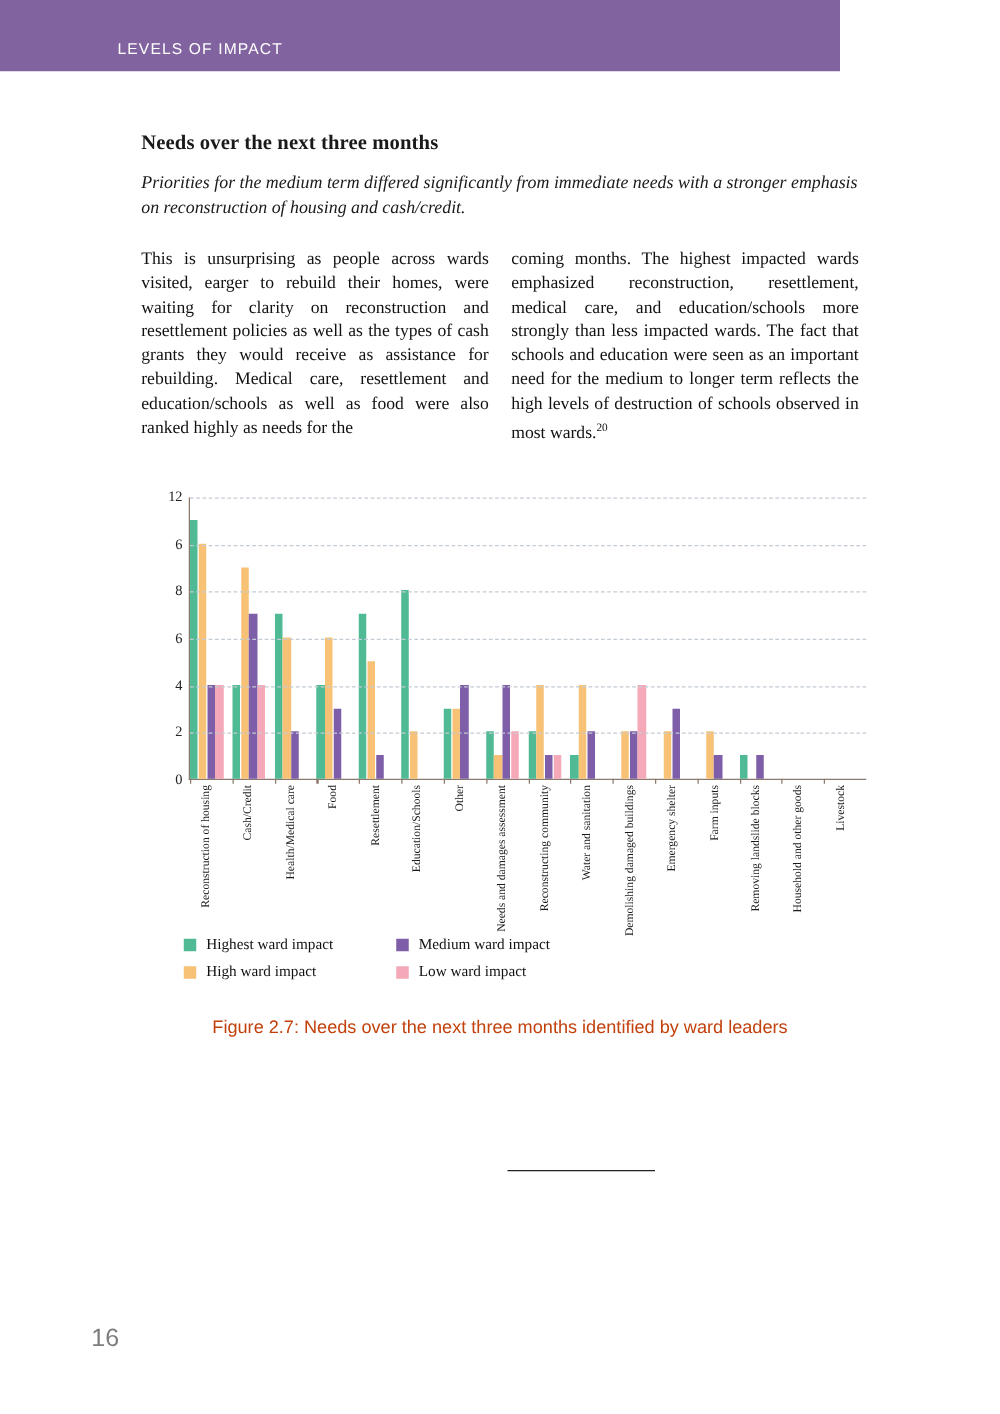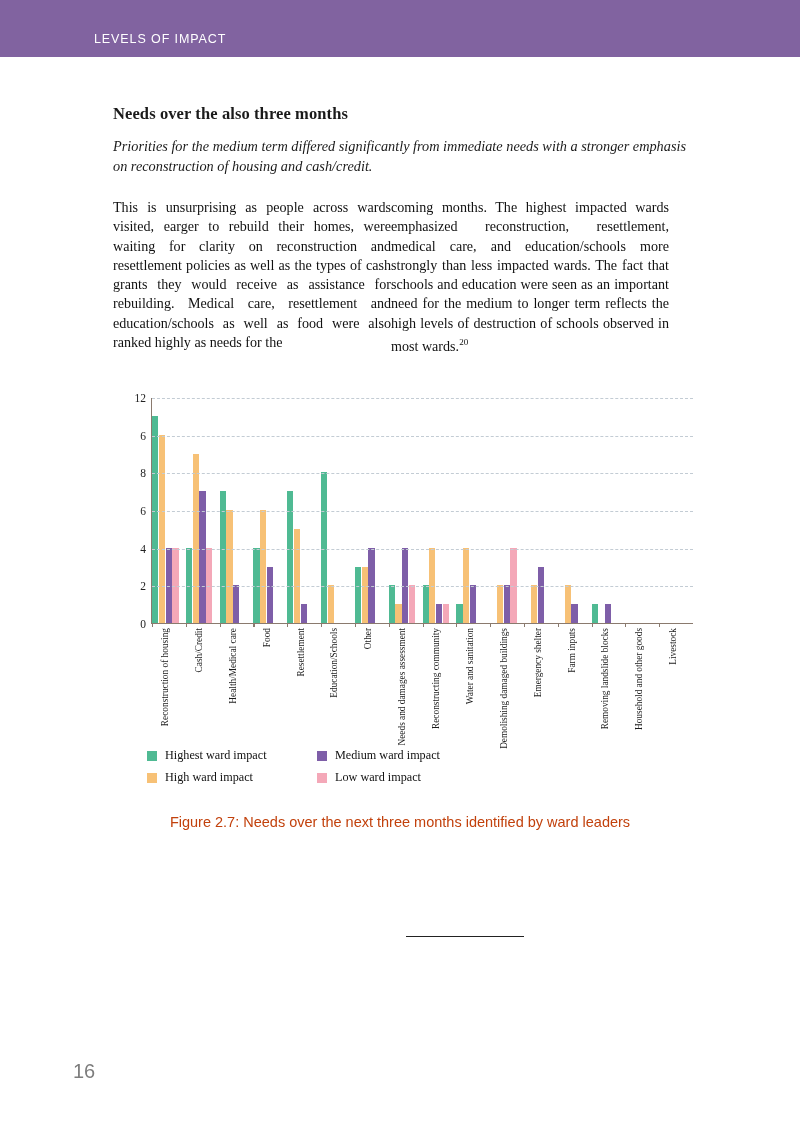--- a/index.html
+++ b/index.html
@@ -8,21 +8,21 @@
     width: 800px;
     height: 1131px;
     background: #ffffff;
     font-family: "Liberation Serif", serif;
     position: relative;
     overflow: hidden;
   }
   .header-bar {
     position: absolute;
     top: 0; left: 0;
-    width: 800px;
+    width: 672px;
     height: 57px;
     background: #8163a0;
   }
   .header-title {
     position: absolute;
     left: 94px;
     top: 32px;
     font-family: "Liberation Sans", sans-serif;
     font-size: 12.5px;
     letter-spacing: 0.9px;
@@ -45,20 +45,21 @@
   .standfirst {
     font-style: italic;
     font-size: 14.3px;
     line-height: 19.5px;
     color: #1a1a1a;
     margin: 0 0 22px 0;
     width: 578px;
   }
   .cols {
     display: flex;
+    gap: 18px;
   }
   .col {
     width: 278px;
     font-size: 14.1px;
     line-height: 19.3px;
     text-align: justify;
     color: #111;
     hyphens: none;
   }
   .col p { margin: 0; }
@@ -220,21 +221,21 @@
   }
 </style>
 </head>
 <body>
 
 <div class="header-bar">
   <div class="header-title">LEVELS OF IMPACT</div>
 </div>
 
 <div class="content">
-  <h1 class="sec-title">Needs over the also three months</h1>
+  <h1 class="sec-title">Needs over the next three months</h1>
   <div class="standfirst">Priorities for the medium term differed significantly from immediate needs with a stronger emphasis on reconstruction of housing and cash/credit.</div>
   <div class="cols">
     <div class="col">
       <p>This is unsurprising as people across wards visited, earger to rebuild their homes, were waiting for clarity on reconstruction and resettlement policies as well as the types of cash grants they would receive as assistance for rebuilding. Medical care, resettlement and education/schools as well as food were also ranked highly as needs for the</p>
     </div>
     <div class="col">
       <p><span>coming months. The highest impacted wards emphasized reconstruction, resettlement, medical care, and education/schools more strongly than less impacted wards. The fact that schools and education were seen as an important need for the medium to longer term reflects the high levels of destruction of schools observed in most wards.</span><sup>20</sup></p>
     </div>
   </div>
 </div>

